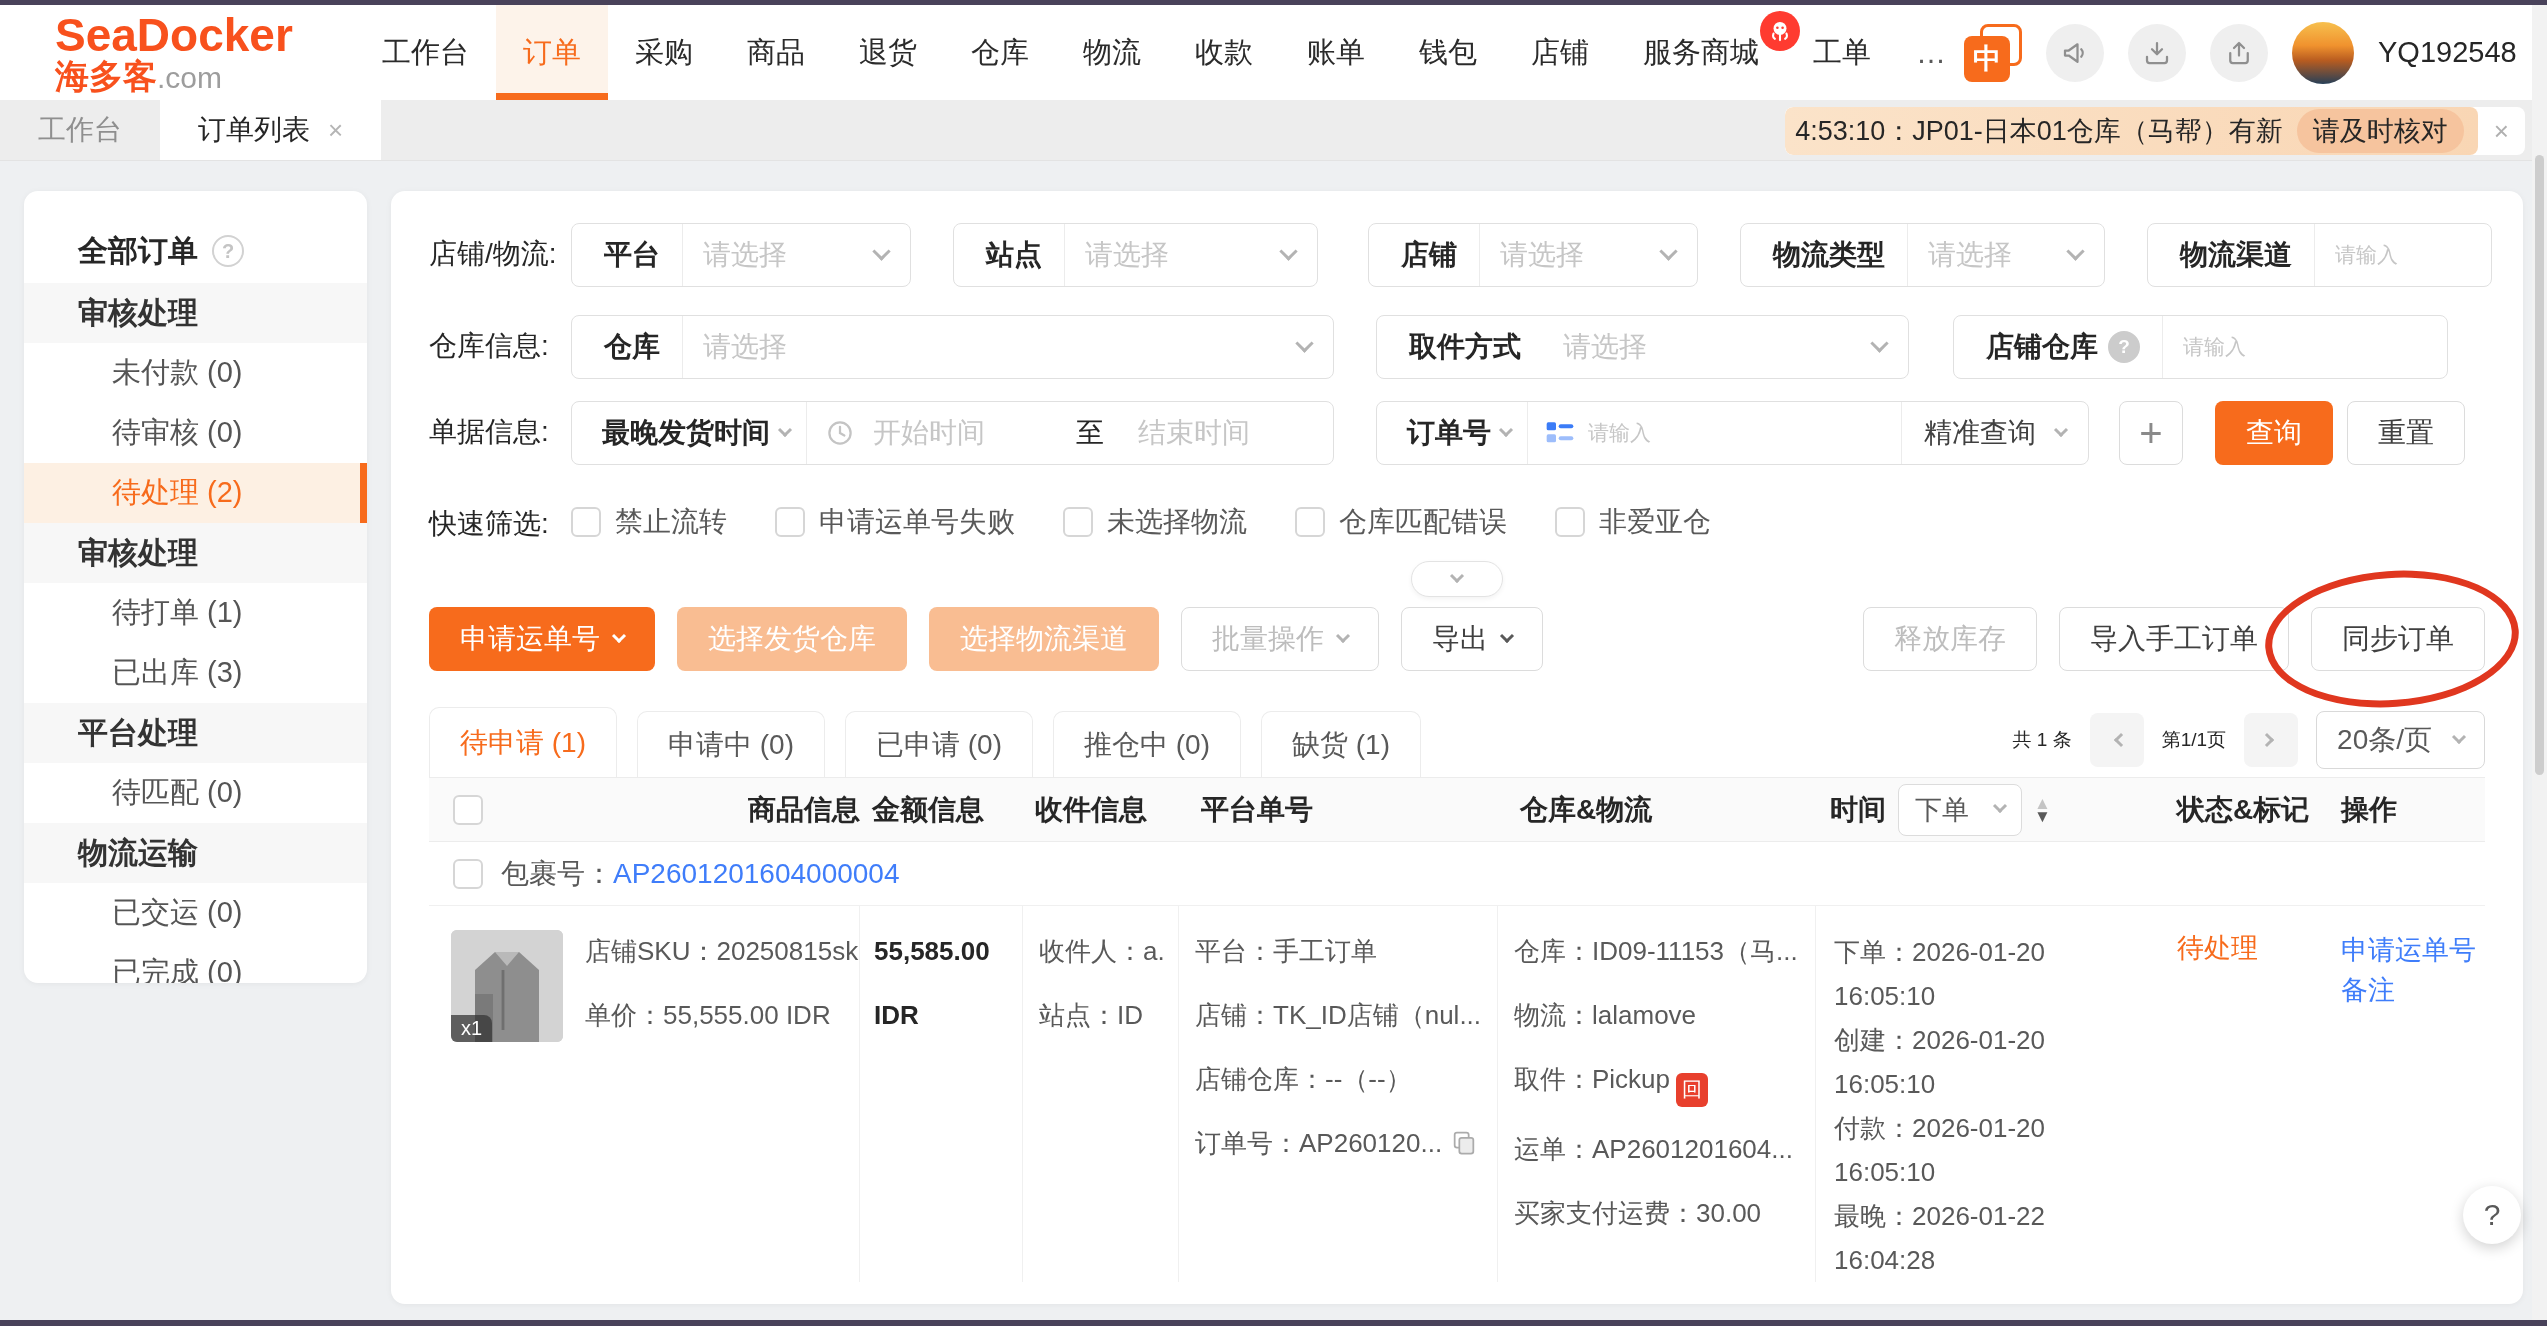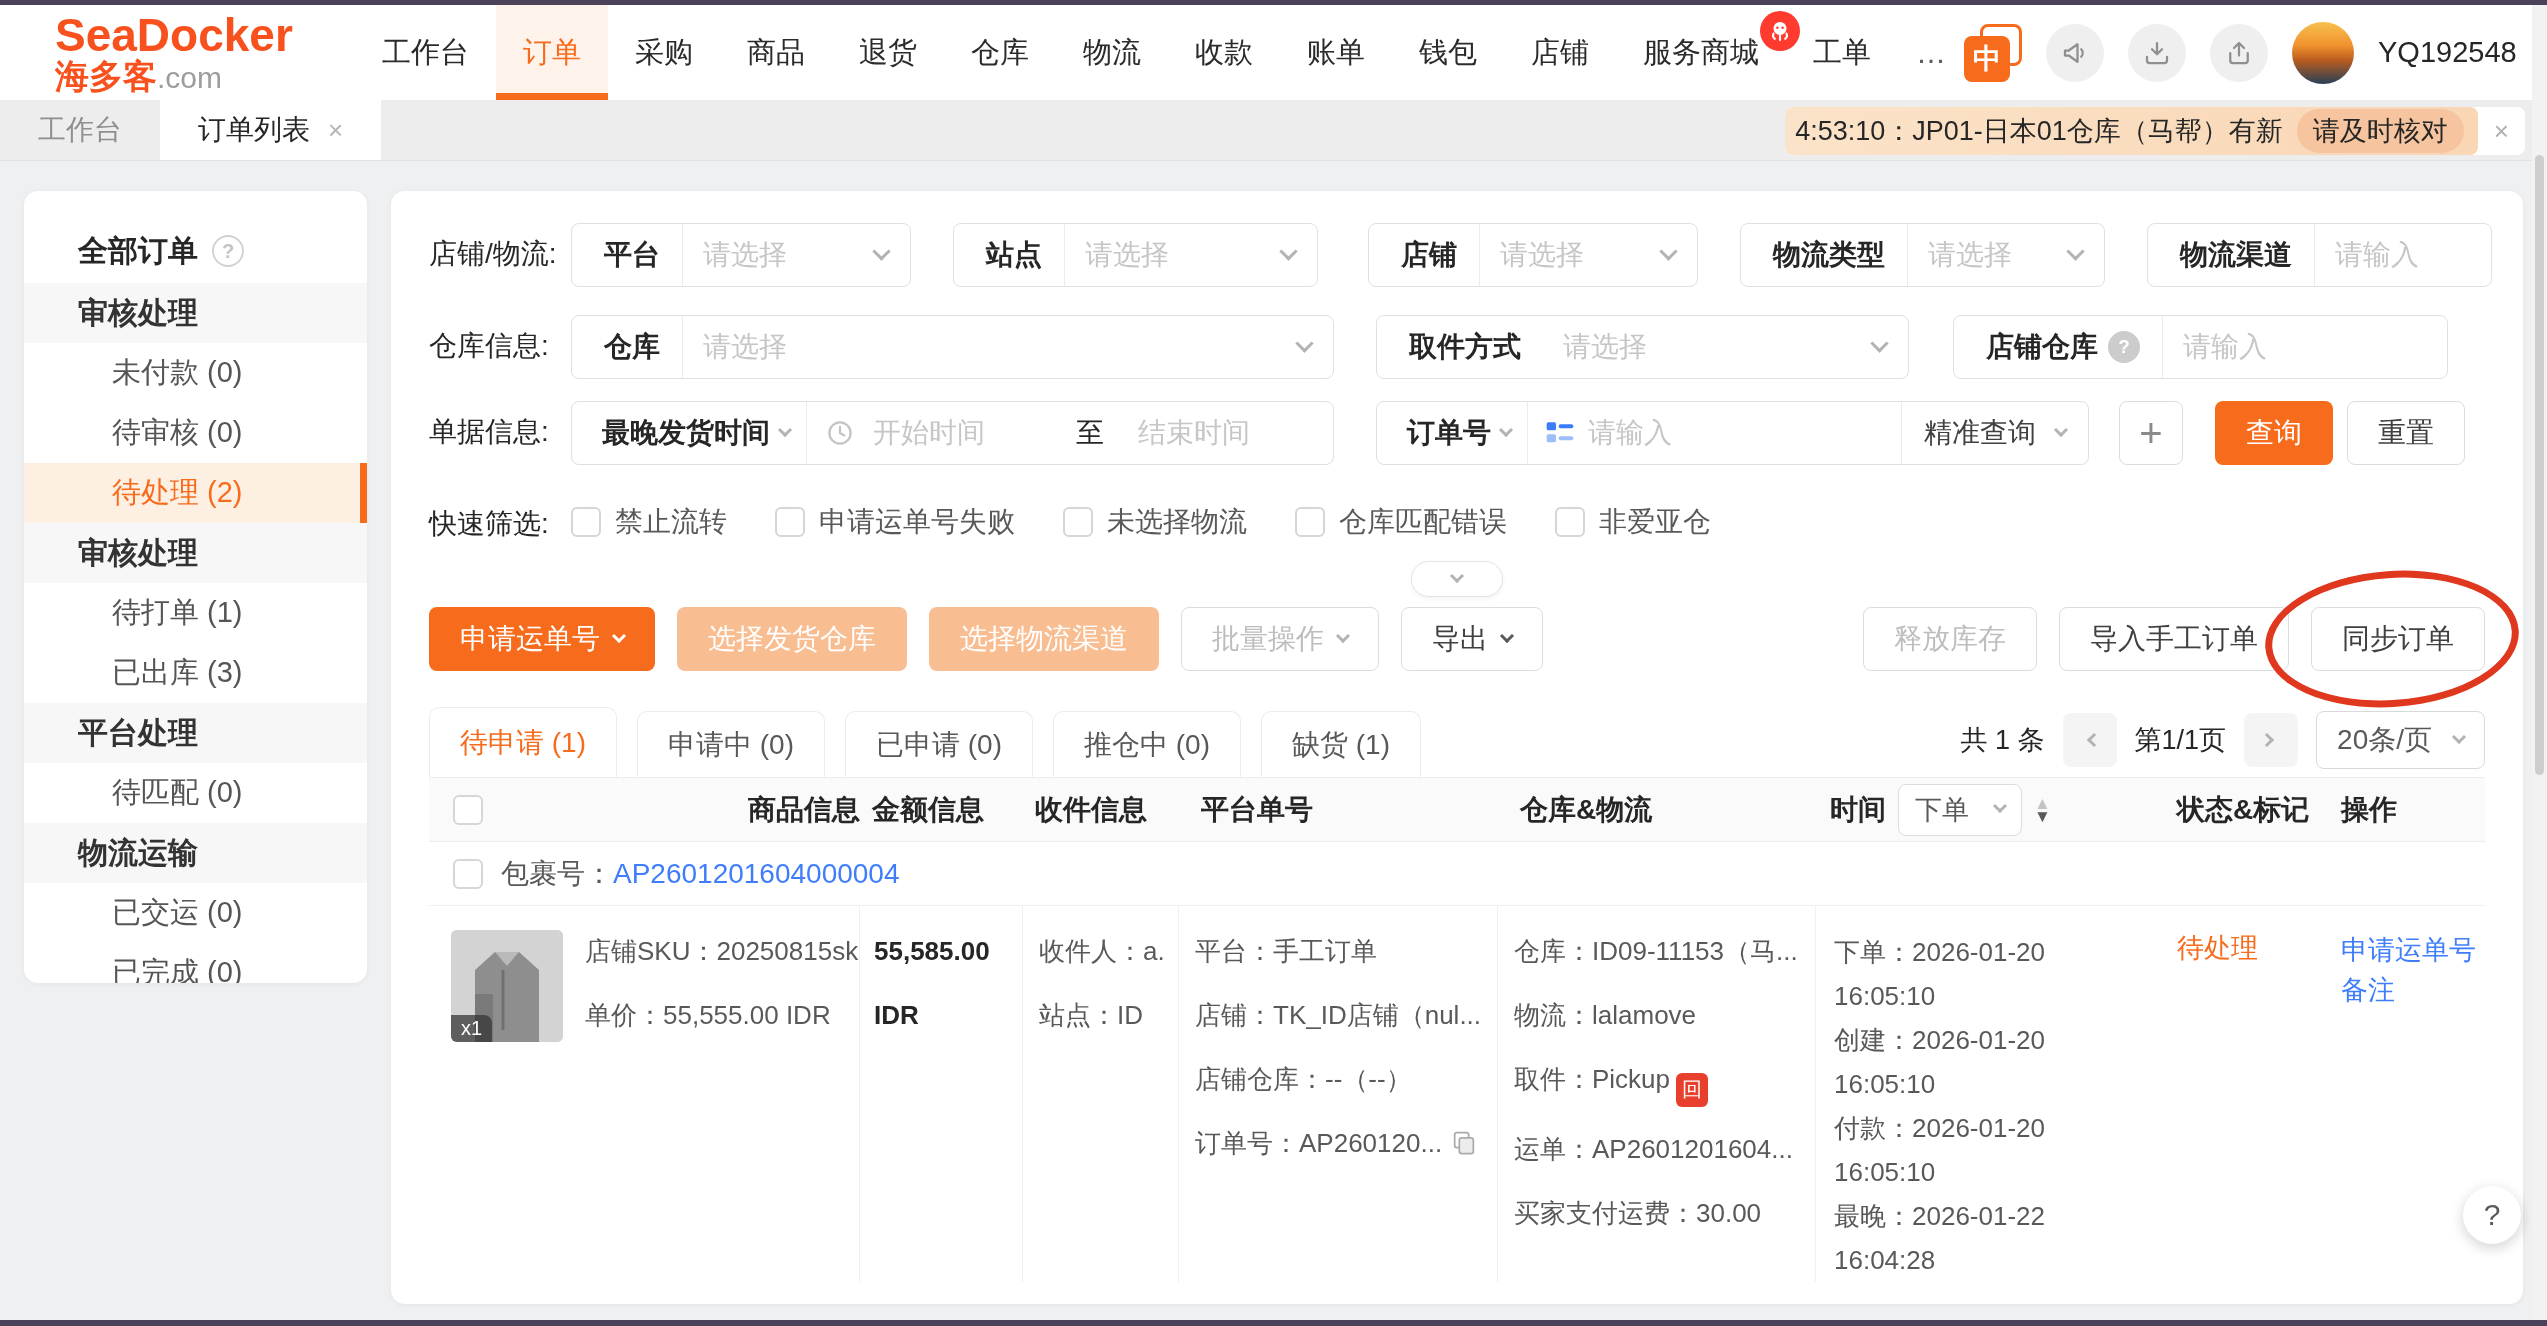--- a/index.html
+++ b/index.html
@@ -55,21 +55,21 @@
   .panel { flex:1; height:1113px; overflow:hidden; padding:32px 38px 0 38px; position:relative; }
 
   
   .f-row { display:flex; align-items:flex-start; }
   .f-label { width:142px; flex-shrink:0; font-size:28px; color:#262626; line-height:42px; padding-top:10px; }
   .fbox { height:64px; border:1px solid #e0e0e0; border-radius:8px; display:flex; align-items:center; background:#fff; flex-shrink:0;padding-left:10px; }
   .blabel { font-weight:bold; font-size:28px; color:#262626; padding:0 22px; white-space:nowrap; display:flex; align-items:center; gap:10px; }
   .bdiv { width:1px; align-self:stretch; background:#ececec; }
   .bval { color:#c6c6c6; font-size:28px; padding:0 20px; flex:1; white-space:nowrap; overflow:hidden; }
   .bval.dark { color:#262626; font-weight:bold; flex:0 0 auto; }
-  .binput { border:none; outline:none; font-size:28px; color:#262626; flex:1; min-width:0; padding:0 20px; background:transparent; }
+  .binput { border:none; outline:none; font-size:21px; color:#262626; flex:1; min-width:0; padding:0 20px; background:transparent; }
   .binput::placeholder { color:#c6c6c6; }
   .chev { width:13px; height:13px; border-right:3px solid #b3b3b3; border-bottom:3px solid #b3b3b3; transform:rotate(45deg); margin-top:-7px; flex-shrink:0; }
   .chev.sm { width:10px; height:10px; }
   .chev.white { border-color:#fff; }
   .chev.dark { border-color:#595959; }
   .box-caret { margin-right:22px; margin-left:8px; }
   .qmark.fill { background:#cccccc; border-color:#cccccc; color:#fff; font-size:19px; }
   .to-label { color:#262626; font-size:28px; padding:0 8px; }
   .ph { color:#c6c6c6; font-size:28px; }
   .plus-btn { width:64px; height:64px; border:1px solid #dcdcdc; border-radius:8px; background:#fff; color:#8a8a8a; font-size:40px; font-weight:300; display:flex; align-items:center; justify-content:center; }
@@ -88,21 +88,21 @@
   .action-row { display:flex; align-items:center; gap:22px; margin-top:10px; position:relative; }
   .ar-right { margin-left:auto; display:flex; align-items:center; gap:22px; }
   .sync-wrap { position:relative; }
   .ellipse-annot { position:absolute; left:-46px; top:-36px; width:254px; height:136px; border:7px solid #e0371f; border-radius:50%; transform:rotate(-4deg); pointer-events:none; }
 
   
   .stabs-row { display:flex; align-items:flex-end; margin-top:36px; }
   .stab { height:66px; display:flex; align-items:center; padding:0 30px; border:1px solid #ececec; border-bottom:none; border-radius:10px 10px 0 0; background:#fff; margin-right:20px; font-size:28px; color:#595959; cursor:pointer; white-space:nowrap; }
   .stab.active { color:#f76b1c; height:70px; }
   .pgn { margin-left:auto; display:flex; align-items:center; gap:18px; padding-bottom:8px; }
-  .pgn-text { font-size:27px; color:#262626; }
+  .pgn-text { font-size:19px; color:#262626; }
   .pg-btn { width:54px; height:54px; background:#f4f4f4; border-radius:8px; display:flex; align-items:center; justify-content:center; }
   .chev.left { transform:rotate(135deg); margin:0 -4px 0 4px; }
   .chev.right { transform:rotate(-45deg); margin:0 4px 0 -4px; }
   .pg-size { height:58px; border:1px solid #d9d9d9; border-radius:8px; display:flex; align-items:center; padding:0 20px; gap:22px; font-size:28px; color:#595959; }
 
   
   .tbl { border-top:1px solid #ececec; }
   .thead { display:flex; align-items:center; height:64px; background:#fafafa; border-bottom:1px solid #ececec; font-size:28px; font-weight:bold; color:#262626; }
   .c-prod { width:431px; flex-shrink:0; } .c-amt { width:163px; flex-shrink:0; } .c-rcp { width:156px; flex-shrink:0; }
   .c-plt { width:319px; flex-shrink:0; } .c-wh { width:318px; flex-shrink:0; } .c-time { width:335px; flex-shrink:0; }

